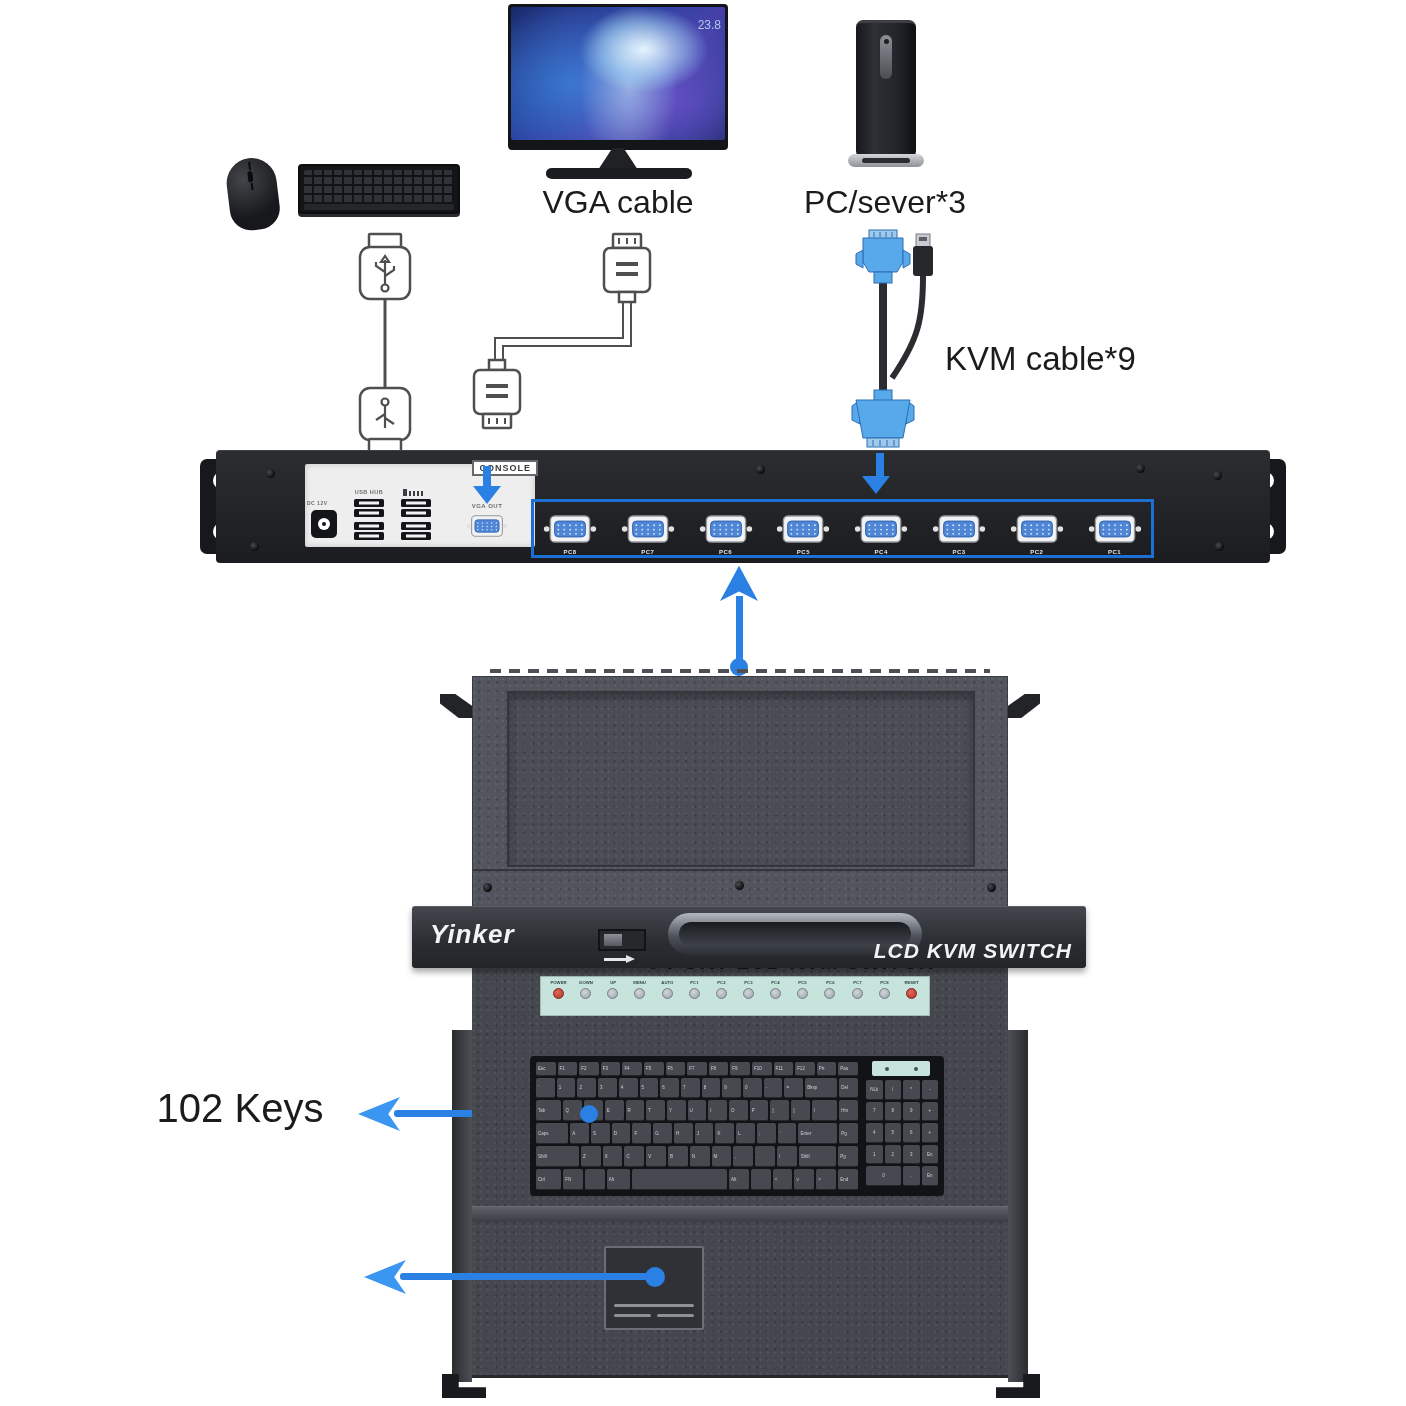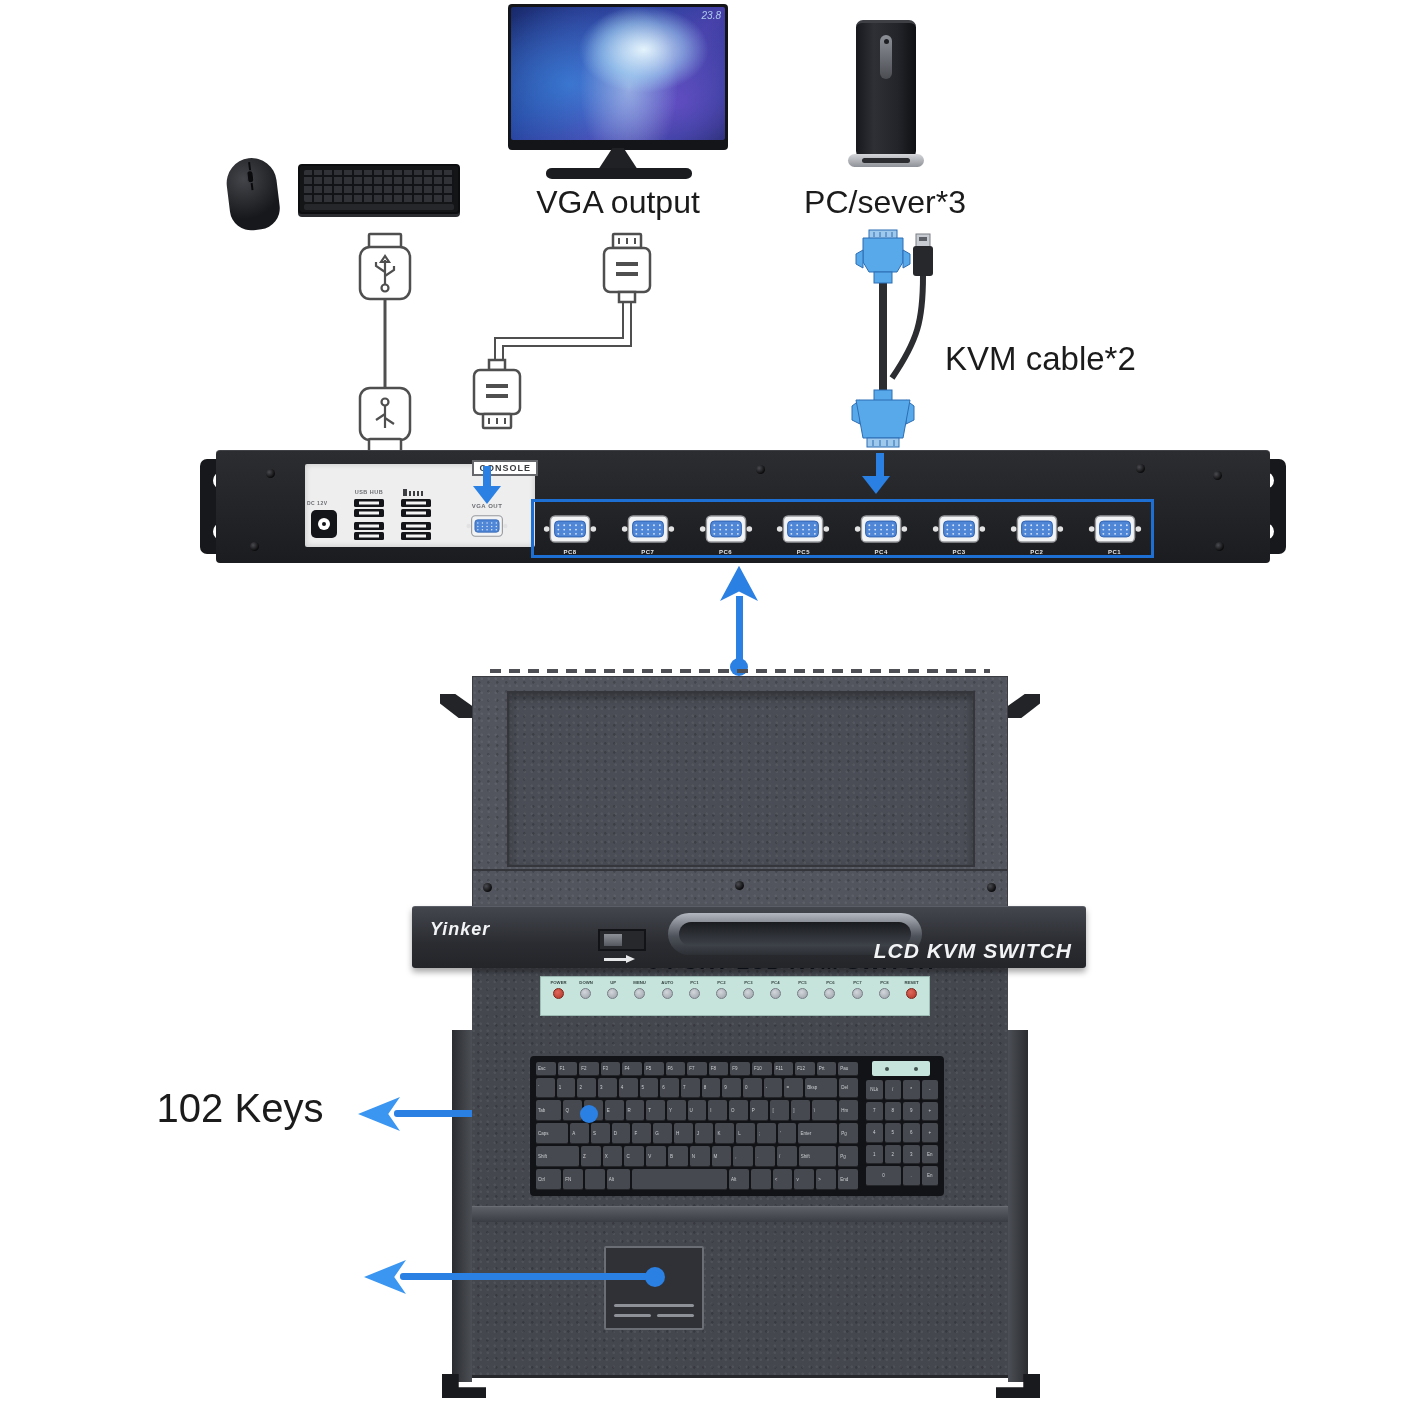--- a/index.html
+++ b/index.html
@@ -24,21 +24,21 @@
 
   .monitor{left:508px;top:4px;width:220px;height:146px;background:#141519;border-radius:4px;padding:3px 3px 10px 3px;}
   .monitor .screen{width:100%;height:100%;border-radius:2px;position:relative;overflow:hidden;
      background:
        radial-gradient(90px 60px at 62% 32%, rgba(235,250,255,.95), rgba(170,225,250,.5) 45%, transparent 72%),
        radial-gradient(70px 120px at 55% 60%, rgba(210,235,250,.55), transparent 70%),
        radial-gradient(150px 110px at 28% 58%, rgba(60,150,235,.6), transparent 72%),
        radial-gradient(170px 130px at 78% 72%, rgba(125,85,215,.6), transparent 72%),
        radial-gradient(220px 160px at 50% 45%, #3a4aa8, transparent 85%),
        linear-gradient(135deg,#0a1c50 0%,#1d3c96 35%,#4b3aa8 62%,#142f7c 85%,#091a46 100%);}
-  .monitor .badge{position:absolute;right:4px;top:3px;font-size:10px;color:rgba(190,225,245,.85);font-style:italic;}
+  .monitor .badge{position:absolute;right:4px;top:11px;font-size:12px;color:rgba(190,225,245,.85);}
   .mon-neck{left:598px;top:148px;width:40px;height:22px;background:#202125;
             clip-path:polygon(36% 0,64% 0,100% 100%,0 100%);}
   .mon-base{left:546px;top:168px;width:146px;height:11px;background:#1b1c20;border-radius:6px/5px;}
   .vga-output-label{left:498px;top:184px;width:240px;text-align:center;font-size:32px;}
 
   .tower{left:856px;top:20px;width:60px;height:138px;border-radius:7px;
          background:linear-gradient(90deg,#17181c,#2e3036 30%,#222429 70%,#0f1013);
          border-top:3px solid #3d3f45;}
   .tower .strip{position:absolute;left:24px;top:12px;width:12px;height:44px;background:linear-gradient(#8d9096,#4b4d53);
                 border-radius:6px;}
@@ -95,21 +95,21 @@
   .hook{position:absolute;width:34px;height:24px;background:#232428;top:694px;}
   .hook.l{left:440px;clip-path:polygon(0 0,45% 0,100% 55%,100% 100%,55% 100%,0 40%);}
   .hook.r{left:1006px;clip-path:polygon(55% 0,100% 0,100% 40%,45% 100%,0 100%,0 55%);}
   .upper-body{left:472px;top:676px;width:536px;height:234px;background-color:#52555d;border:1px solid #3a3c42;z-index:1;}
   .recessed{position:absolute;left:34px;top:14px;width:468px;height:176px;background-color:#4a4d55;
             border:2px solid #34363c;box-shadow:inset 0 4px 10px rgba(0,0,0,.35);}
   .upper-seam{position:absolute;left:0;top:192px;width:100%;border-top:2px solid #33353b;}
   .front-bar{left:412px;top:906px;width:674px;height:62px;z-index:3;border-radius:3px;
       background:linear-gradient(180deg,#43464d,#2a2c31 60%,#232529);border-top:1px solid #5b5e66;
       box-shadow:0 4px 6px rgba(0,0,0,.35);}
-  .brand{position:absolute;left:18px;top:12px;color:#f2f3f5;font-size:18px;font-weight:bold;font-style:italic;letter-spacing:1px;}
+  .brand{position:absolute;left:18px;top:12px;color:#f2f3f5;font-size:26px;font-weight:bold;font-style:italic;letter-spacing:1px;}
   .latch{position:absolute;left:186px;top:22px;width:48px;height:22px;background:#26282c;border:2px solid #121316;}
   .latch .knob{position:absolute;left:4px;top:3px;width:18px;height:12px;background:linear-gradient(#8d9197,#55585e);}
   .latch-arrow-line{position:absolute;left:192px;top:51px;width:22px;height:3px;background:#e6e7e9;}
   .latch-arrow-head{position:absolute;left:214px;top:48px;width:0;height:0;border-top:4px solid transparent;
       border-bottom:4px solid transparent;border-left:9px solid #e6e7e9;}
   .handle{position:absolute;left:256px;top:6px;width:254px;height:42px;border-radius:21px;
       background:linear-gradient(180deg,#b3b8c0,#4e525a 55%,#2c2f34);}
   .handle .inner{position:absolute;left:11px;top:9px;width:232px;height:24px;border-radius:12px;
       background:linear-gradient(180deg,#191b1f,#3e4249);}
   .front-label{position:absolute;right:14px;bottom:5px;color:#f2f3f5;font-size:21px;font-weight:bold;font-style:italic;letter-spacing:1px;}
@@ -164,21 +164,21 @@
     <div class="bar"></div>
   </div>
 
   <div class="abs monitor">
     <div class="screen">
       <div class="badge">23.8</div>
     </div>
   </div>
   <div class="abs mon-neck"></div>
   <div class="abs mon-base"></div>
-  <div class="abs lbl vga-output-label">VGA output</div>
+  <div class="abs lbl vga-output-label">VGA cable</div>
 
   <div class="abs tower">
     <div class="strip"></div>
     <div class="dot"></div>
   </div>
   <div class="abs tower-base">
     <div class="slot"></div>
   </div>
   <div class="abs lbl pc-label">PC/sever*3</div>
 
@@ -252,21 +252,21 @@
       <polygon points="14,178 22,172 22,196 14,192" fill="#58a9e9" stroke="#2c6db4"></polygon>
       <polygon points="76,178 68,172 68,196 76,192" fill="#58a9e9" stroke="#2c6db4"></polygon>
       <path d="M18 172 h54 l-7 38 h-40 z" fill="#58a9e9" stroke="#2c6db4"></path>
       <rect x="29" y="210" width="32" height="9" fill="#9fc9ec" stroke="#2c6db4"></rect>
       <line x1="35" y1="212" x2="35" y2="218" stroke="#2c6db4"></line>
         <line x1="42" y1="212" x2="42" y2="218" stroke="#2c6db4"></line>
       <line x1="49" y1="212" x2="49" y2="218" stroke="#2c6db4"></line>
         <line x1="56" y1="212" x2="56" y2="218" stroke="#2c6db4"></line>
     </g>
   </svg>
-  <div class="abs lbl kvm-label">KVM cable*2</div>
+  <div class="abs lbl kvm-label">KVM cable*9</div>
 
   <div class="abs rack">
     <div class="ear l">
       <div class="hole h1"></div>
       <div class="hole h2"></div>
     </div>
     <div class="ear r">
       <div class="hole h1"></div>
       <div class="hole h2"></div>
     </div>

